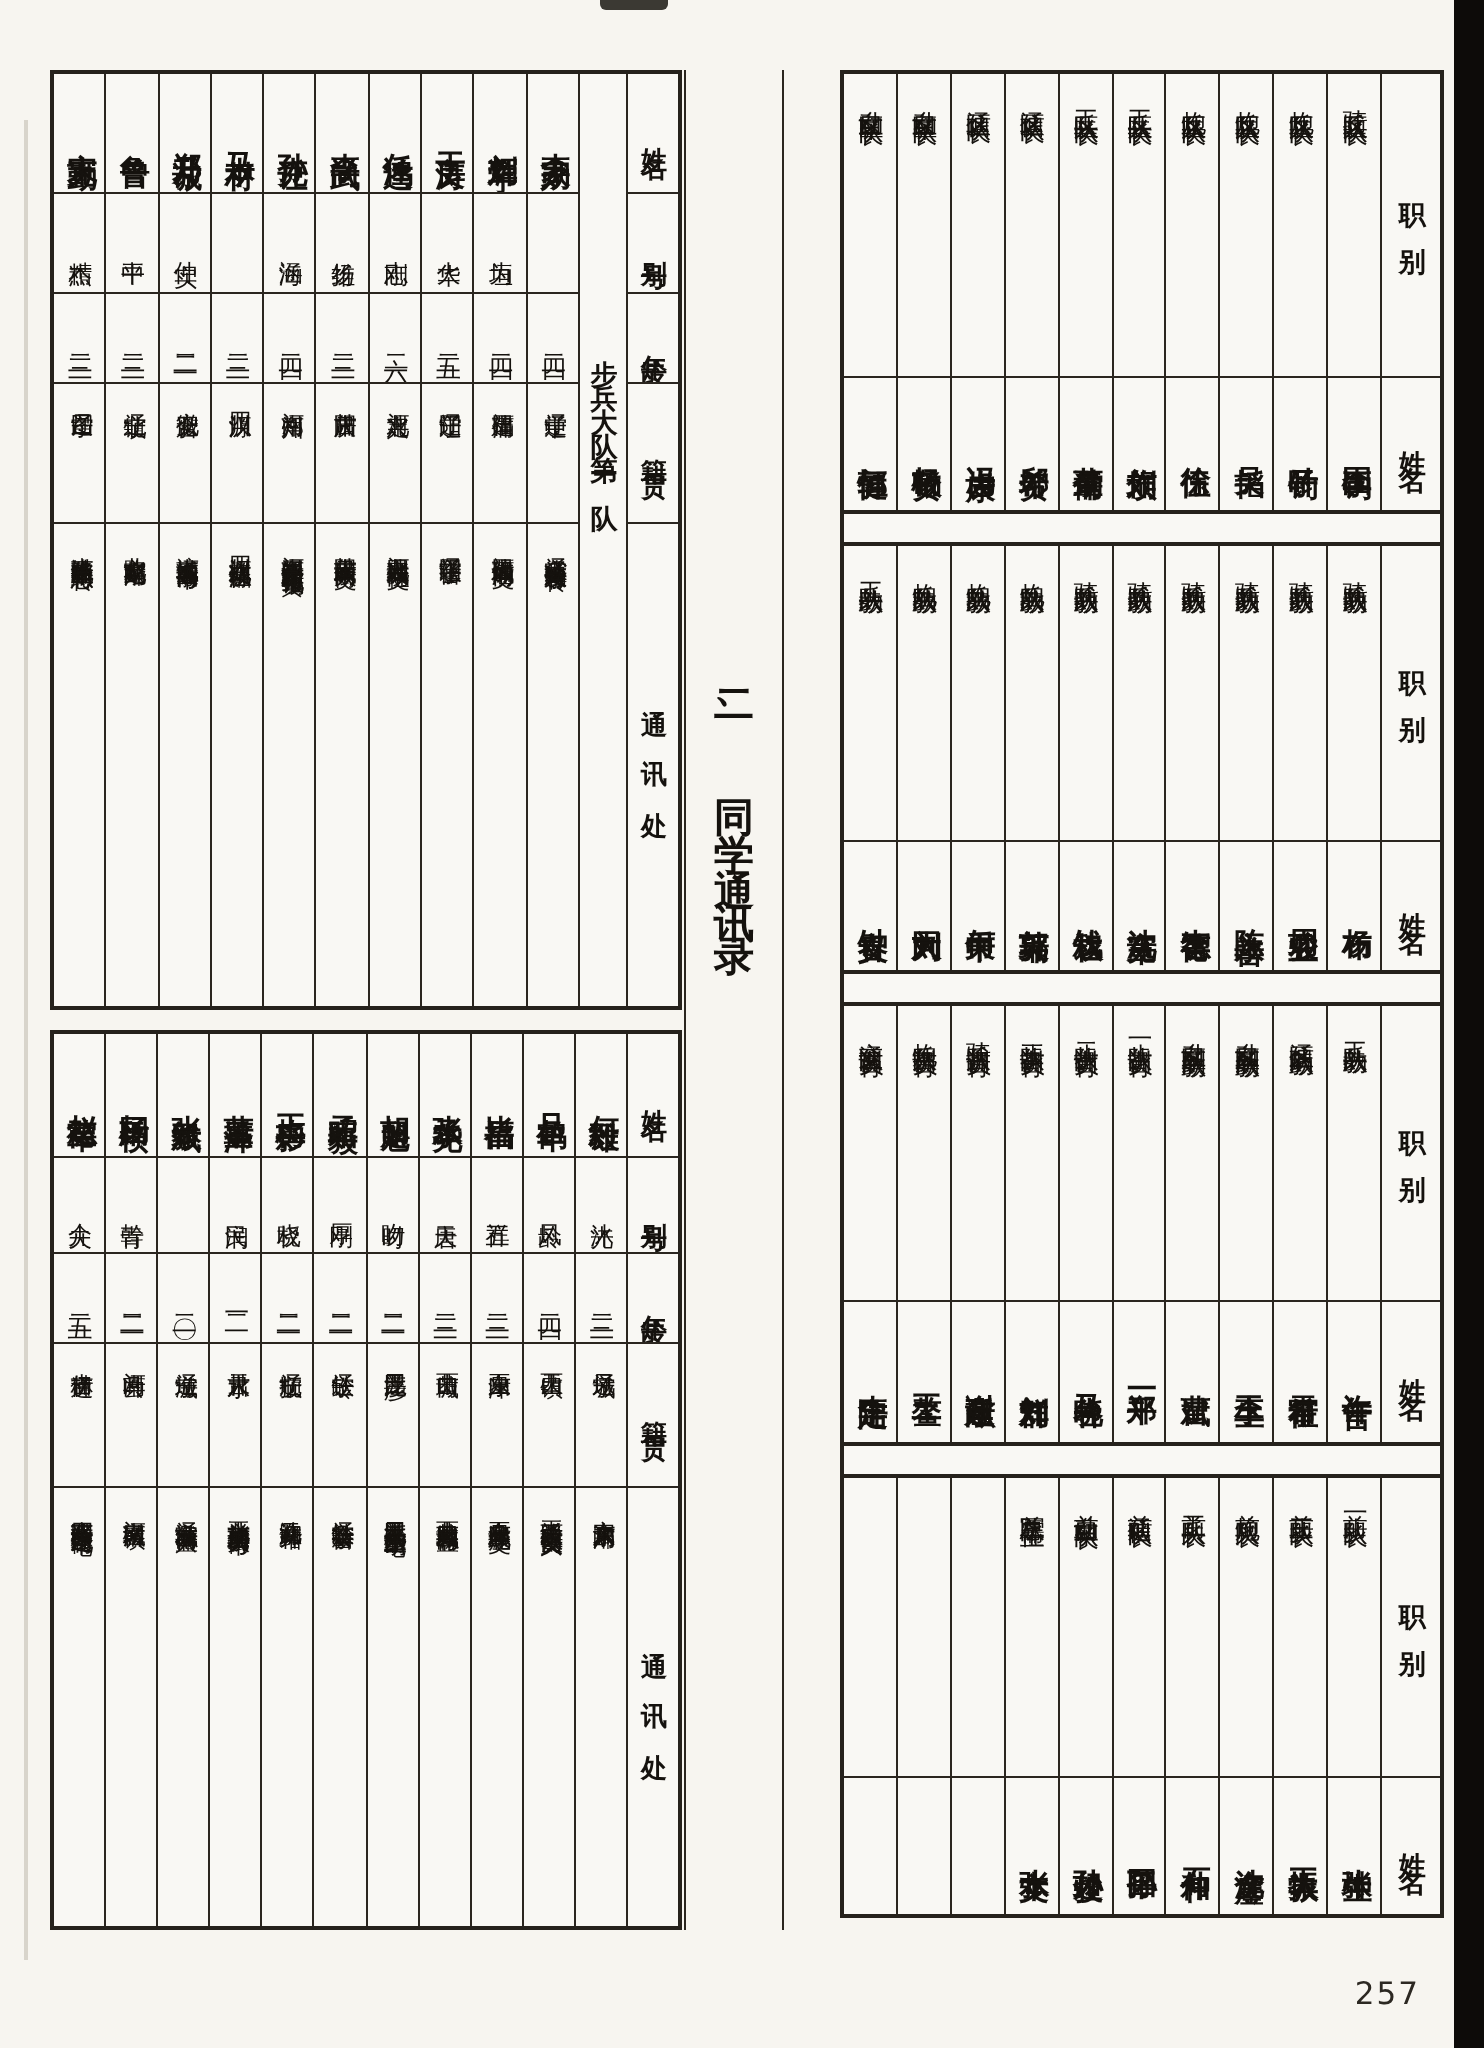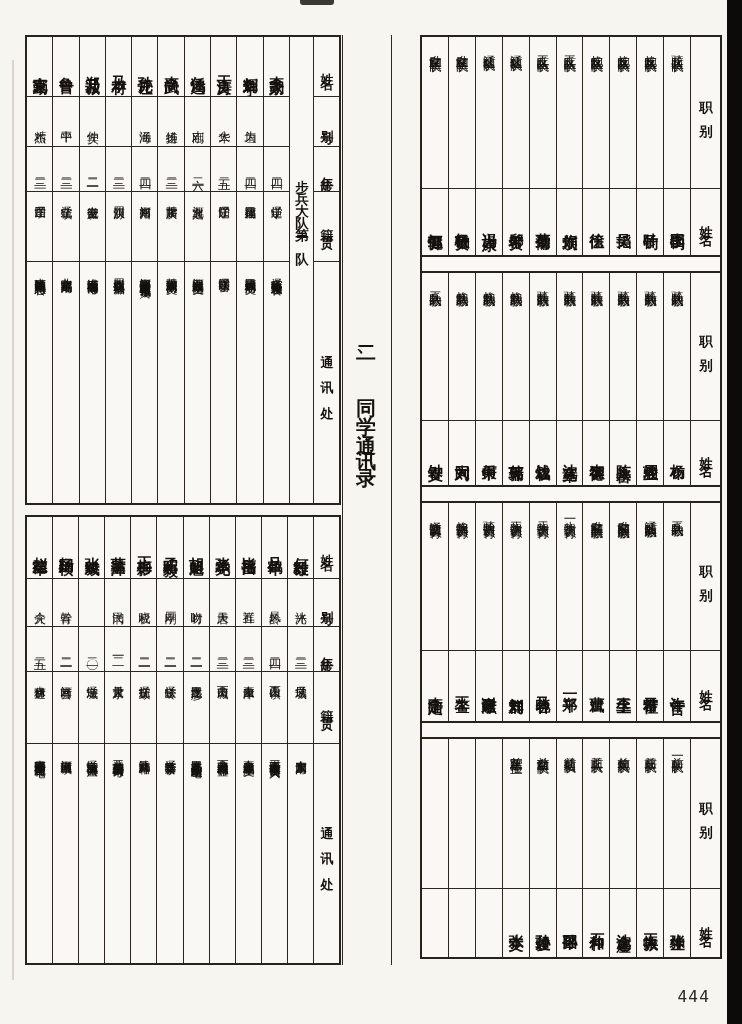--- a/index.html
+++ b/index.html
@@ -421,13 +421,13 @@
         <div class="cell vt duty">前步一队长</div>
         <div class="cell vt rname">张坤生</div>
       </div>
       <div class="rcol rhdrcol">
         <div class="cell vt duty rhdr-duty">职别</div>
         <div class="cell vt rname rhdr-name">姓名</div>
       </div>
     </div>
   </div>
 
-<div id="page-number">444</div>
+<div id="page-number">257</div>
 
 </body></html>

